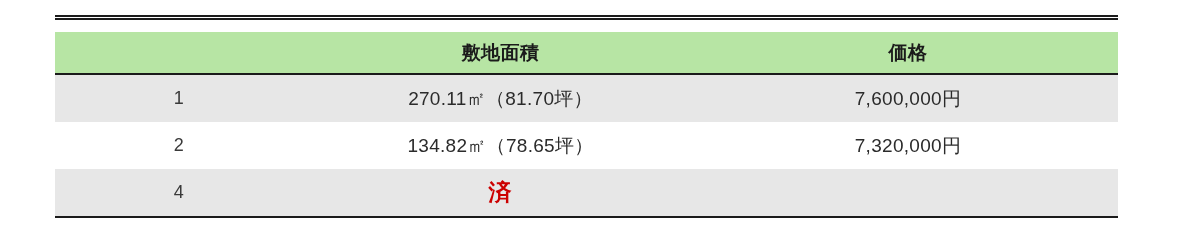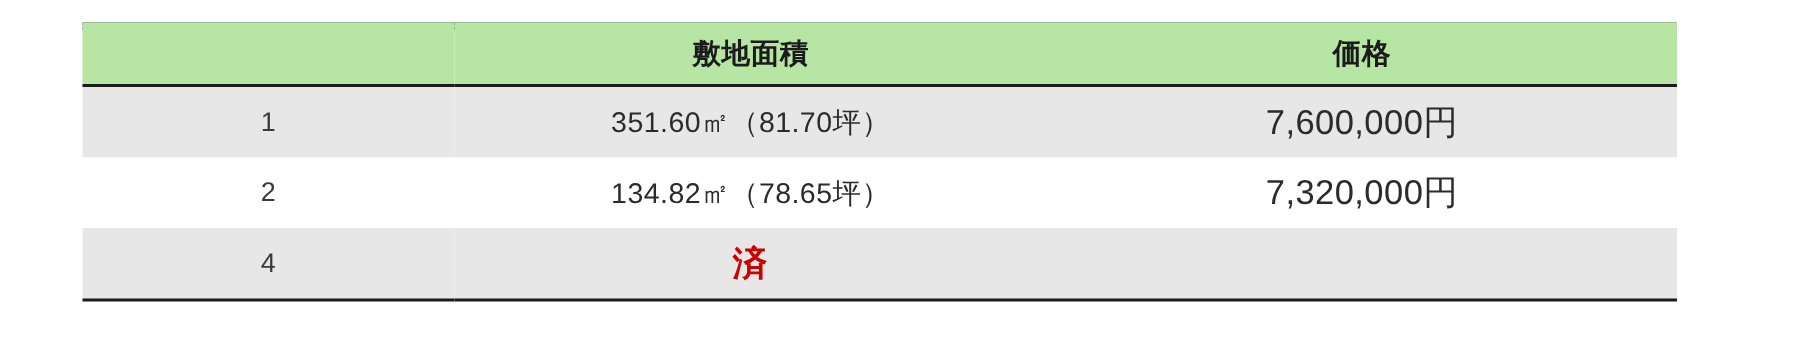--- a/index.html
+++ b/index.html
@@ -17,21 +17,21 @@
   .page {
     position: relative;
     width: 1200px;
     height: 231px;
     background: #ffffff;
   }
 
   .table-wrap {
     position: absolute;
     left: 55px;
-    top: 15px;
+    top: 32px;
     width: 1063px;
   }
 
   table.listing {
     border-collapse: collapse;
     table-layout: fixed;
     width: 1063px;
   }
 
   table.listing col.c-num   { width: 248px; }
@@ -82,21 +82,21 @@
     white-space: nowrap;
   }
 
   tbody tr.shade td { background: #e7e7e7; }
   tbody tr.plain td { background: #ffffff; }
 
   tbody tr.last td { border-bottom: 2px solid #1b1b1b; }
 
   td.num   { font-size: 18px; color: #3a3a3a; }
   td.area  { font-size: 19px; }
-  td.price { font-size: 23px; }
+  td.price { font-size: 19px; }
 
   .sold {
     color: #cc0000;
     font-weight: bold;
     font-size: 23px;
     letter-spacing: 1px;
   }
 </style>
 </head>
 <body>
@@ -121,21 +121,21 @@
           <th class="num-head"></th>
           <th class="area-head">敷地面積</th>
           <th class="price-head">価格</th>
         </tr>
       </thead>
 
       <tbody>
 
         <tr class="shade">
           <td class="num">1</td>
-          <td class="area">351.60㎡（81.70坪）</td>
+          <td class="area">270.11㎡（81.70坪）</td>
           <td class="price">7,600,000円</td>
         </tr>
 
         <tr class="plain">
           <td class="num">2</td>
           <td class="area">134.82㎡（78.65坪）</td>
           <td class="price">7,320,000円</td>
         </tr>
 
         <tr class="shade last">

